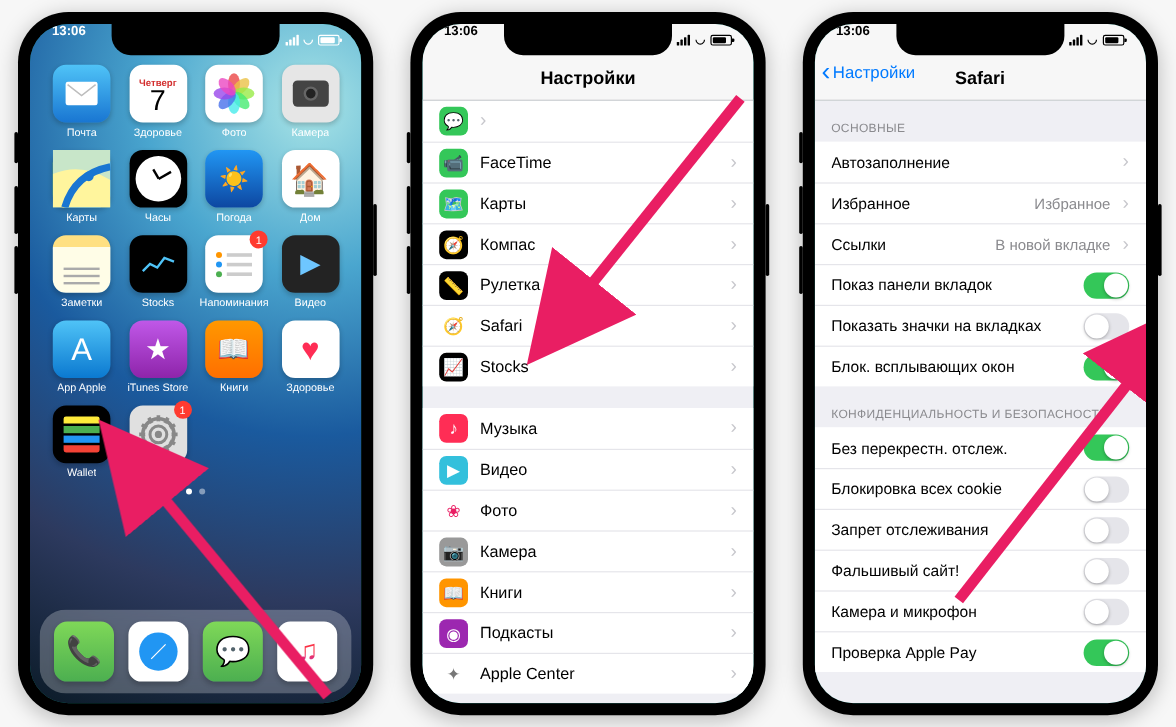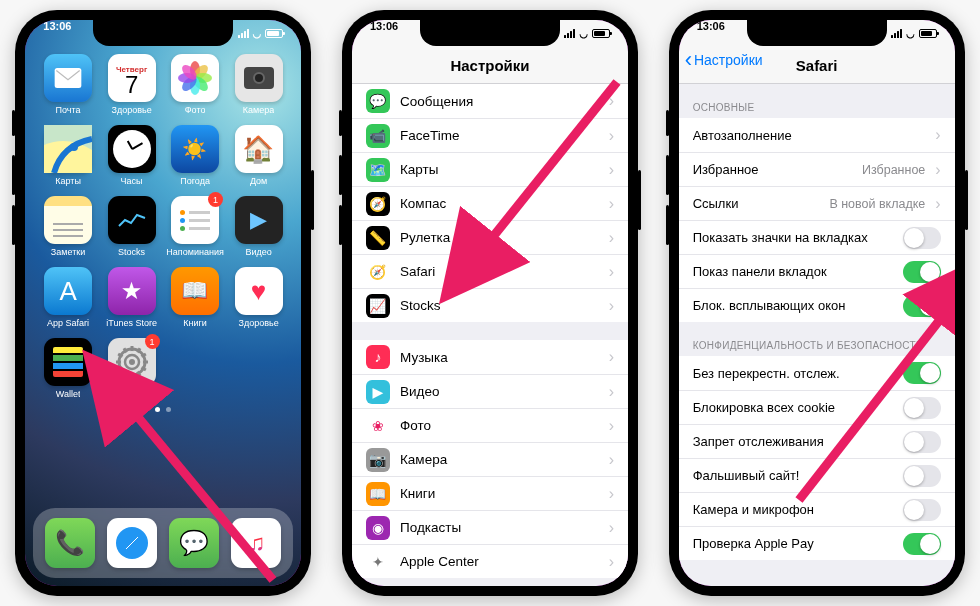--- a/index.html
+++ b/index.html
@@ -3,21 +3,21 @@
 <meta charset="utf-8">
 <style>
   * { box-sizing: border-box; margin: 0; padding: 0; }
   body { background: #f7f7f7; font-family: -apple-system, "Helvetica Neue", Arial, sans-serif; width: 980px; height: 606px; display: flex; align-items: center; justify-content: space-around; padding: 10px 0; }
   .phone { width: 296px; height: 586px; background: #000; border-radius: 42px; padding: 10px; position: relative; box-shadow: 0 4px 18px rgba(0,0,0,.25); }
   .side-btn { position: absolute; background: #000; border-radius: 2px; }
   .sb1 { width: 3px; height: 26px; left: -3px; top: 100px; }
   .sb2 { width: 3px; height: 40px; left: -3px; top: 145px; }
   .sb3 { width: 3px; height: 40px; left: -3px; top: 195px; }
   .sb4 { width: 3px; height: 60px; right: -3px; top: 160px; }
-  .screen { width: 100%; height: 100%; border-radius: 32px; overflow: hidden; position: relative; background: #a21caf; }
+  .screen { width: 100%; height: 100%; border-radius: 32px; overflow: hidden; position: relative; background: #0f766e; }
   
   .notch { position: absolute; top: 0; left: 50%; transform: translateX(-50%); width: 140px; height: 26px; background: #000; border-radius: 0 0 16px 16px; z-index: 50; }
   
   .status { position: absolute; top: 0; left: 0; right: 0; height: 26px; display: flex; justify-content: space-between; padding: 0 18px; font-size: 11px; font-weight: 600; z-index: 40; }
   .status.light { color: #fff; }
   .status.dark { color: #000; }
   .status .sright { display: flex; align-items: center; gap: 4px; }
   .signal { display: inline-flex; align-items: flex-end; gap: 1px; height: 10px; }
   .signal i { width: 2px; background: currentColor; display: block; border-radius: .5px; }
   .signal i:nth-child(1){height:3px}.signal i:nth-child(2){height:5px}.signal i:nth-child(3){height:7px}.signal i:nth-child(4){height:9px}
@@ -212,21 +212,21 @@
           <div class="app">
             <div class="icon i-video">
               <span style="color:#6ec6ff;font-size:22px;">▶</span>
             </div>
             <span class="label">Видео</span>
           </div>
           <div class="app">
             <div class="icon i-appstore">
               <span style="color:#fff;font-size:26px;font-weight:300;">A</span>
             </div>
-            <span class="label">App Safari</span>
+            <span class="label">App Apple</span>
           </div>
           <div class="app">
             <div class="icon i-itunes">
               <span style="color:#fff;font-size:24px;">★</span>
             </div>
             <span class="label">iTunes Store</span>
           </div>
           <div class="app">
             <div class="icon i-books">
               <span style="color:#fff;font-size:22px;">📖</span>
@@ -346,21 +346,20 @@
           </span>
         </span>
     </div>
     <div class="nav">
       <span class="title">Настройки</span>
     </div>
     <div class="list">
       <div class="section" id="sec2a">
           <div class="row">
             <span class="ricon" style="background:#34c759;">💬</span>
-            <span class="rlabel">Сообщения</span>
             <span class="chev">›</span>
           </div>
           <div class="row">
             <span class="ricon" style="background:#34c759;">📹</span>
             <span class="rlabel">FaceTime</span>
             <span class="chev">›</span>
           </div>
           <div class="row">
             <span class="ricon" style="background:#34c759;">🗺️</span>
             <span class="rlabel">Карты</span>
@@ -477,28 +476,28 @@
             <span class="rlabel">Избранное</span>
             <span class="rval">Избранное</span>
             <span class="chev">›</span>
           </div>
           <div class="row safari-row">
             <span class="rlabel">Ссылки</span>
             <span class="rval">В новой вкладке</span>
             <span class="chev">›</span>
           </div>
           <div class="row safari-row">
+            <span class="rlabel">Показ панели вкладок</span>
+            <span class="toggle on">
+              <i></i>
+            </span>
+          </div>
+          <div class="row safari-row">
             <span class="rlabel">Показать значки на вкладках</span>
             <span class="toggle ">
-              <i></i>
-            </span>
-          </div>
-          <div class="row safari-row">
-            <span class="rlabel">Показ панели вкладок</span>
-            <span class="toggle on">
               <i></i>
             </span>
           </div>
           <div class="row safari-row">
             <span class="rlabel">Блок. всплывающих окон</span>
             <span class="toggle on">
               <i></i>
             </span>
           </div>
         </div>

